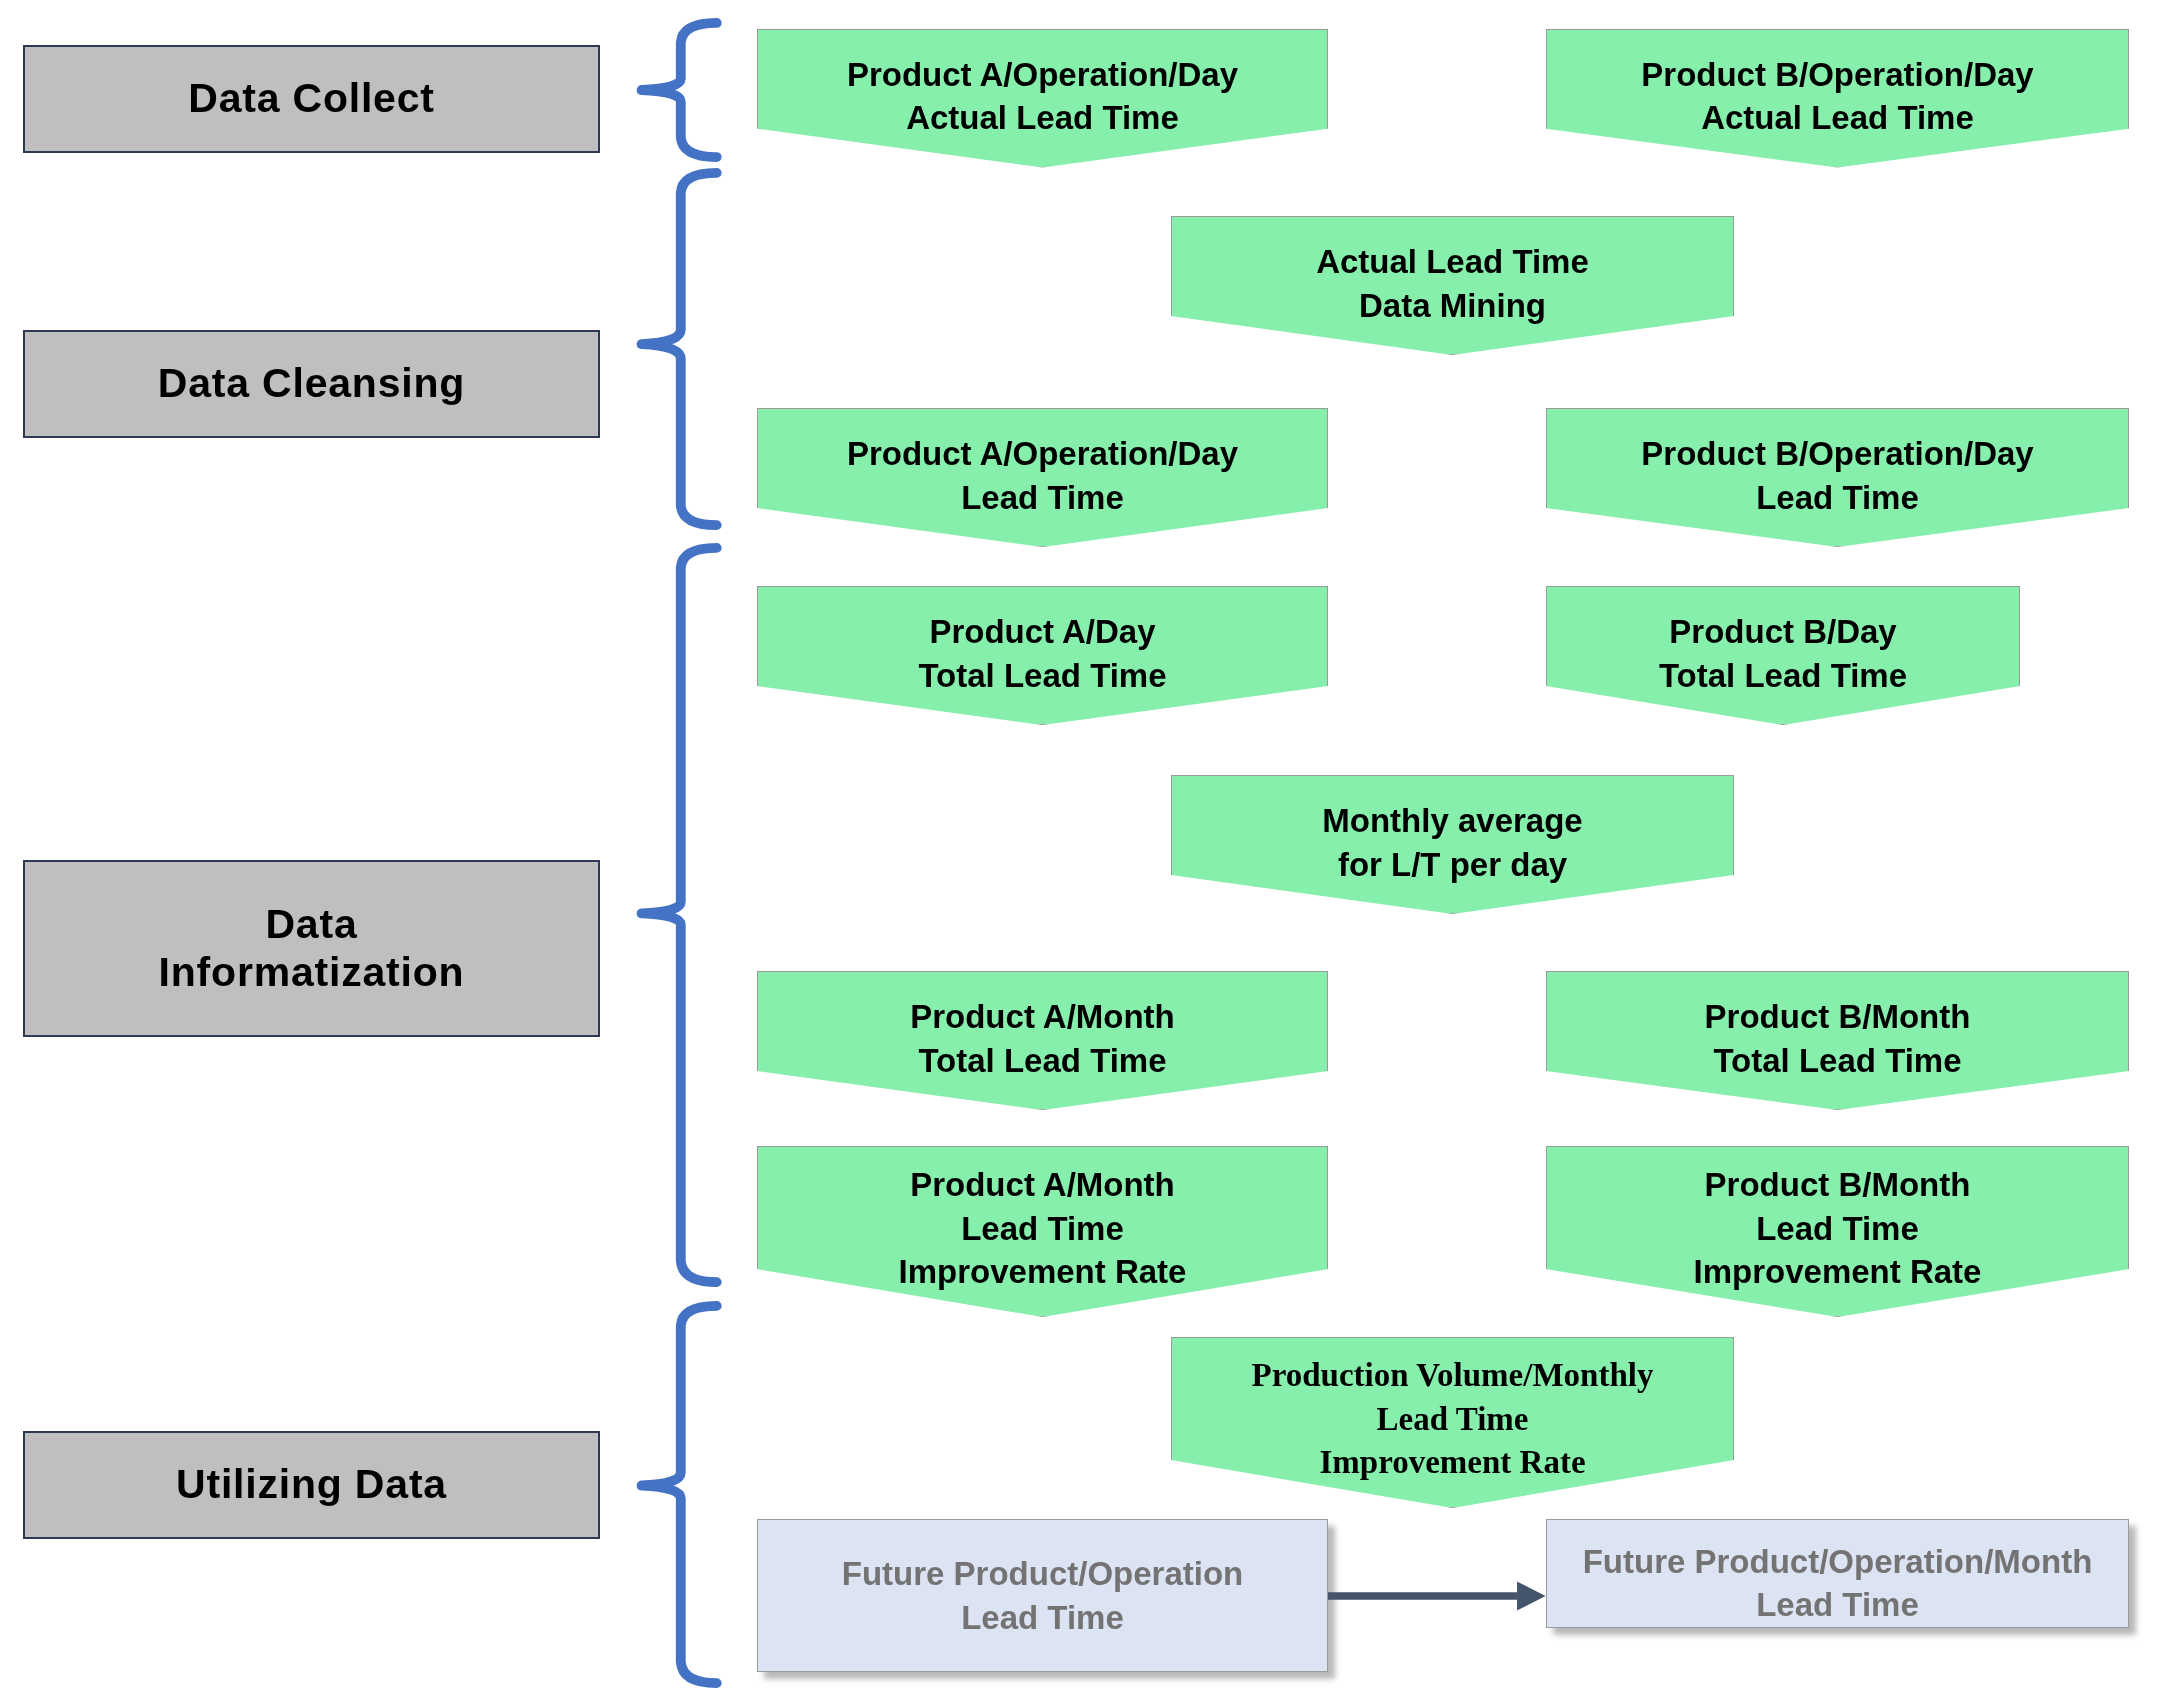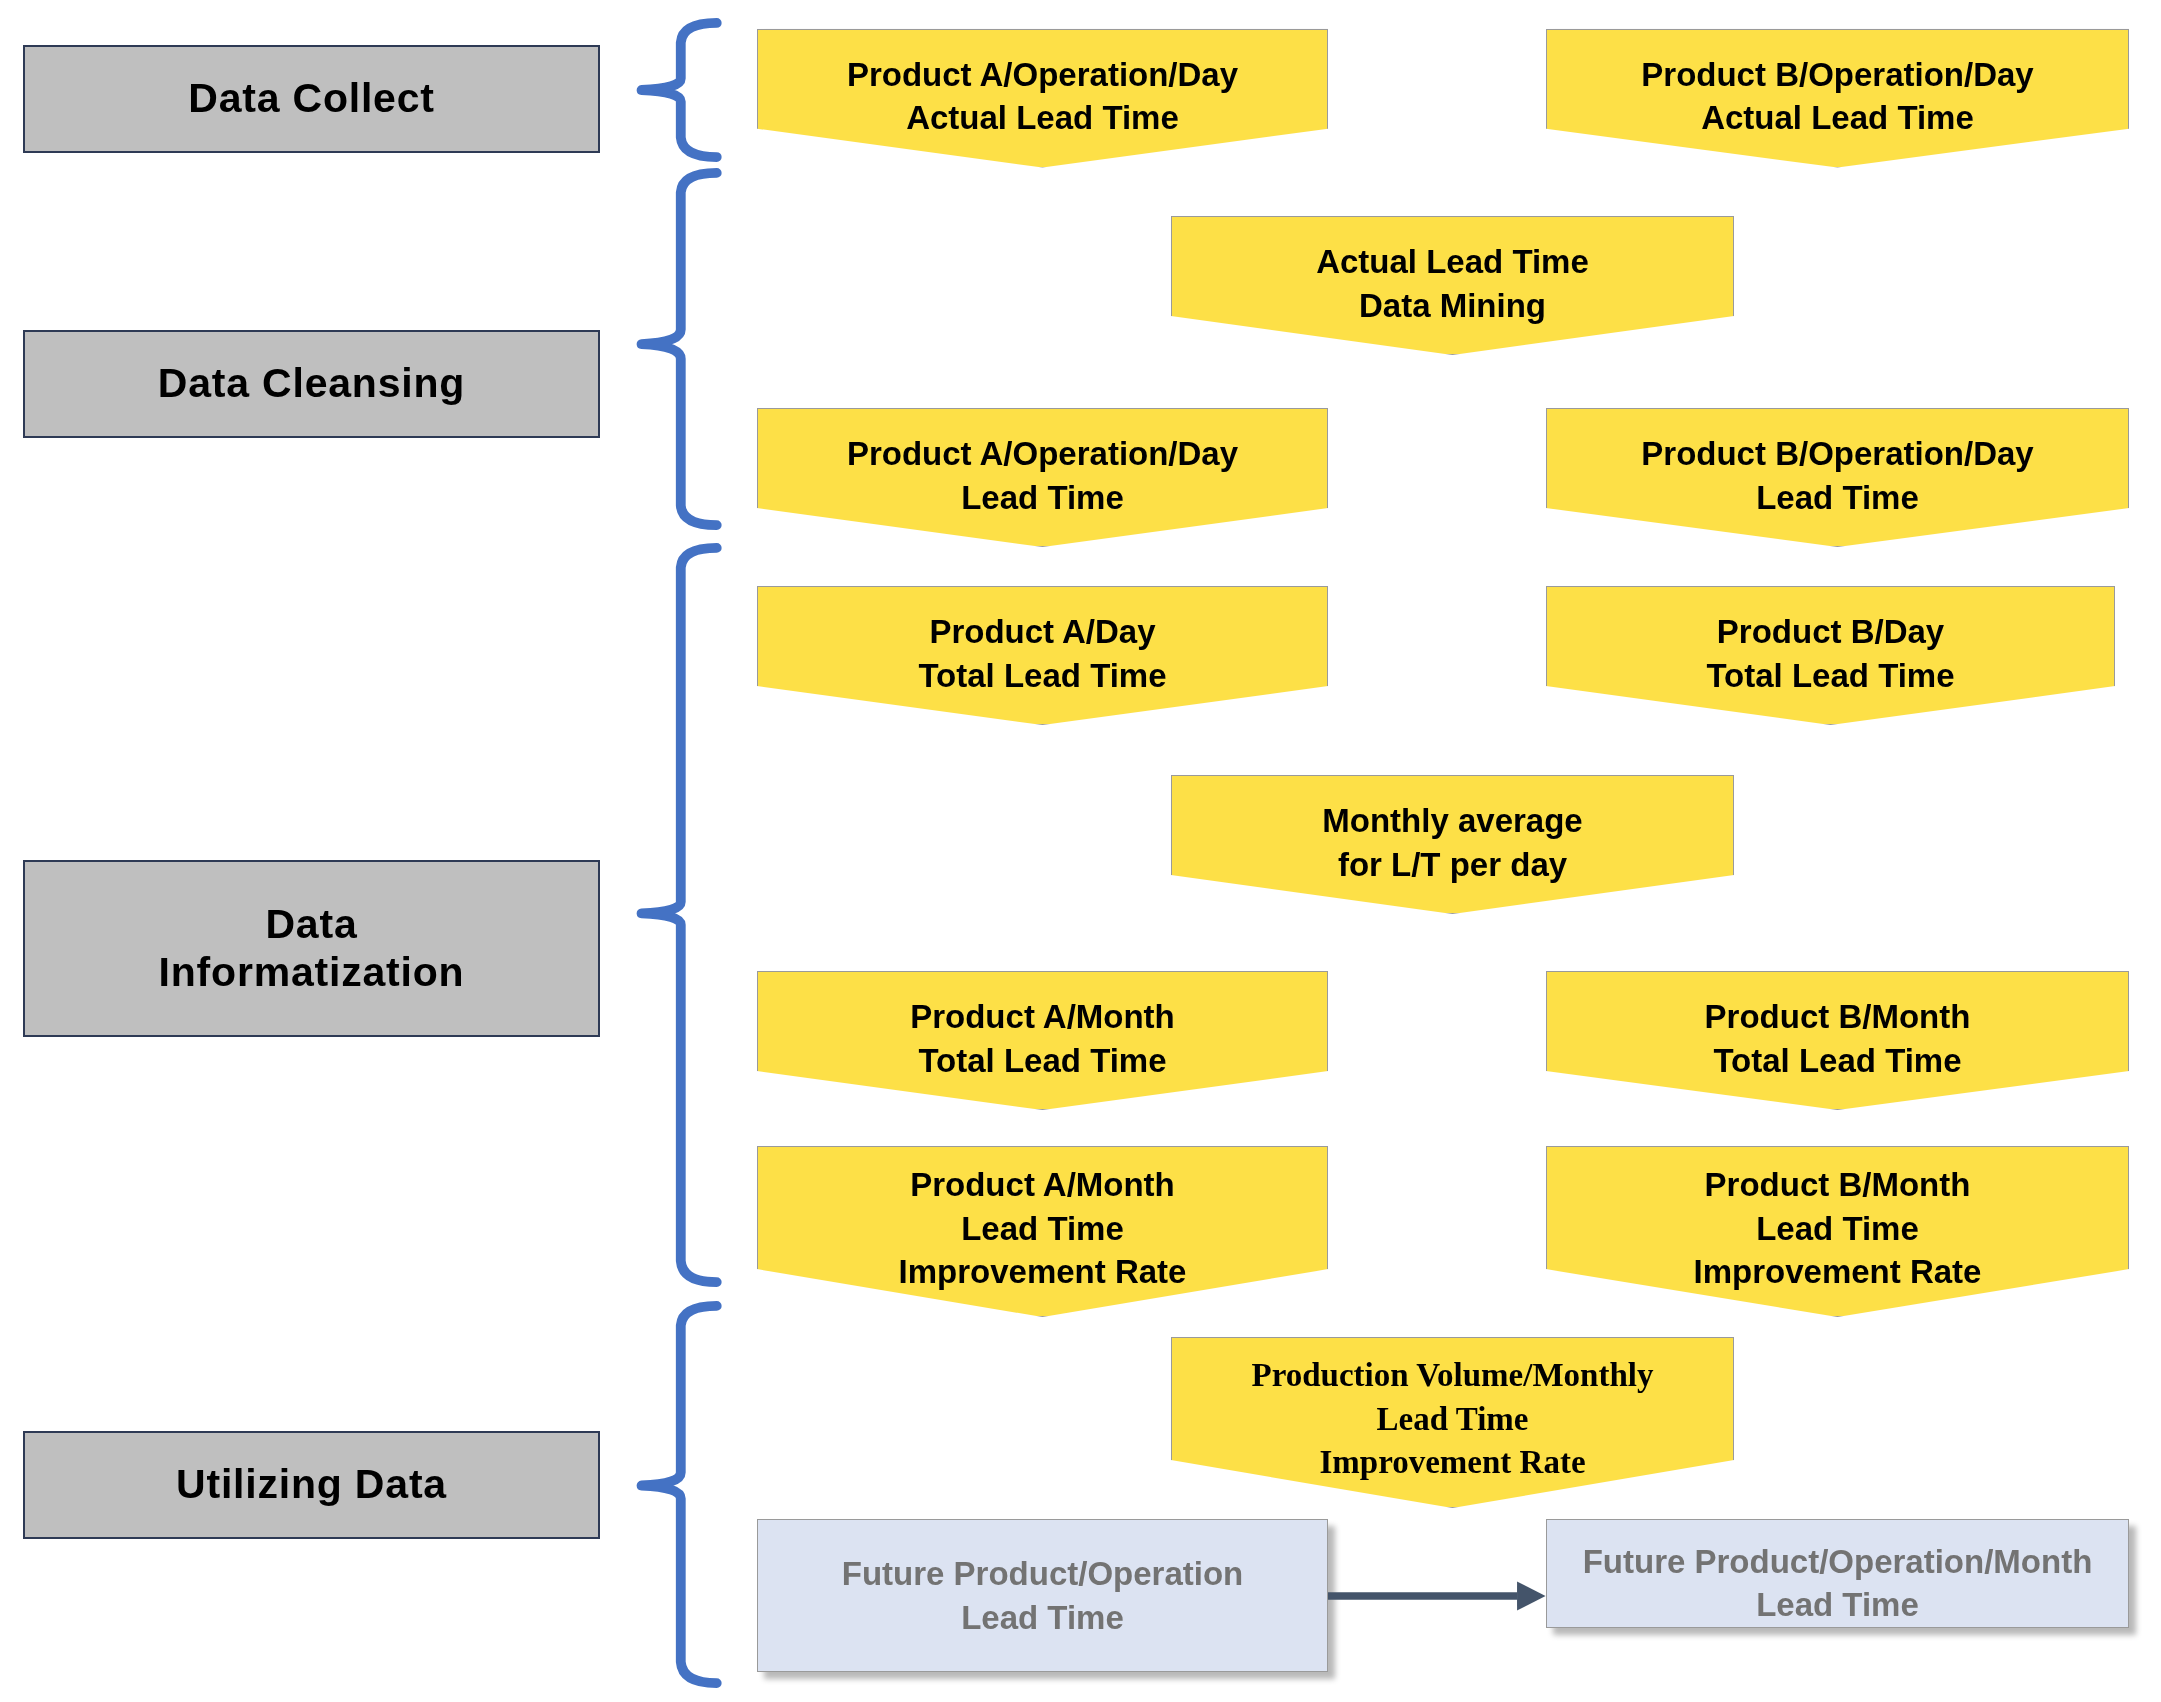--- a/index.html
+++ b/index.html
@@ -21,21 +21,21 @@
     font-weight: bold;
     font-size: 41px;
     letter-spacing: 0.8px;
     color: #000;
     line-height: 1.15;
   }
 
   
   .chev {
     position: absolute;
-    background: #fde047;
+    background: #86efac;
     border: 1.6px solid #9a9a9a;
     -webkit-clip-path: polygon(0 0, 100% 0, 100% 72%, 50% 100%, 0 72%);
     clip-path: polygon(0 0, 100% 0, 100% 72%, 50% 100%, 0 72%);
     filter: drop-shadow(5.7px 5.7px 4.9px rgba(0,0,0,0.30));
     padding-left: 28px;
   }
   .chev .txt {
     position: absolute; left: 0; right: 0; top: 0;
     text-align: center;
     font-weight: bold;
@@ -139,21 +139,21 @@
   <div class="chev" style="left:1546px; top:408px; width:583px; height:139px;">
     <span class="txt" style="top:23px;">Product B/Operation/Day
 Lead Time</span>
   </div>
 
   <div class="chev" style="left:757px; top:586px; width:571px; height:139px;">
     <span class="txt" style="top:23px;">Product A/Day
 Total Lead Time</span>
   </div>
 
-  <div class="chev" style="left:1546px; top:586px; width:569px; height:139px;">
+  <div class="chev" style="left:1546px; top:586px; width:474px; height:139px;">
     <span class="txt" style="top:23px;">Product B/Day
 Total Lead Time</span>
   </div>
 
   <div class="chev" style="left:1171px; top:775px; width:563px; height:139px;">
     <span class="txt" style="top:23px;">Monthly average
 for L/T per day</span>
   </div>
 
   <div class="chev" style="left:757px; top:971px; width:571px; height:139px;">

